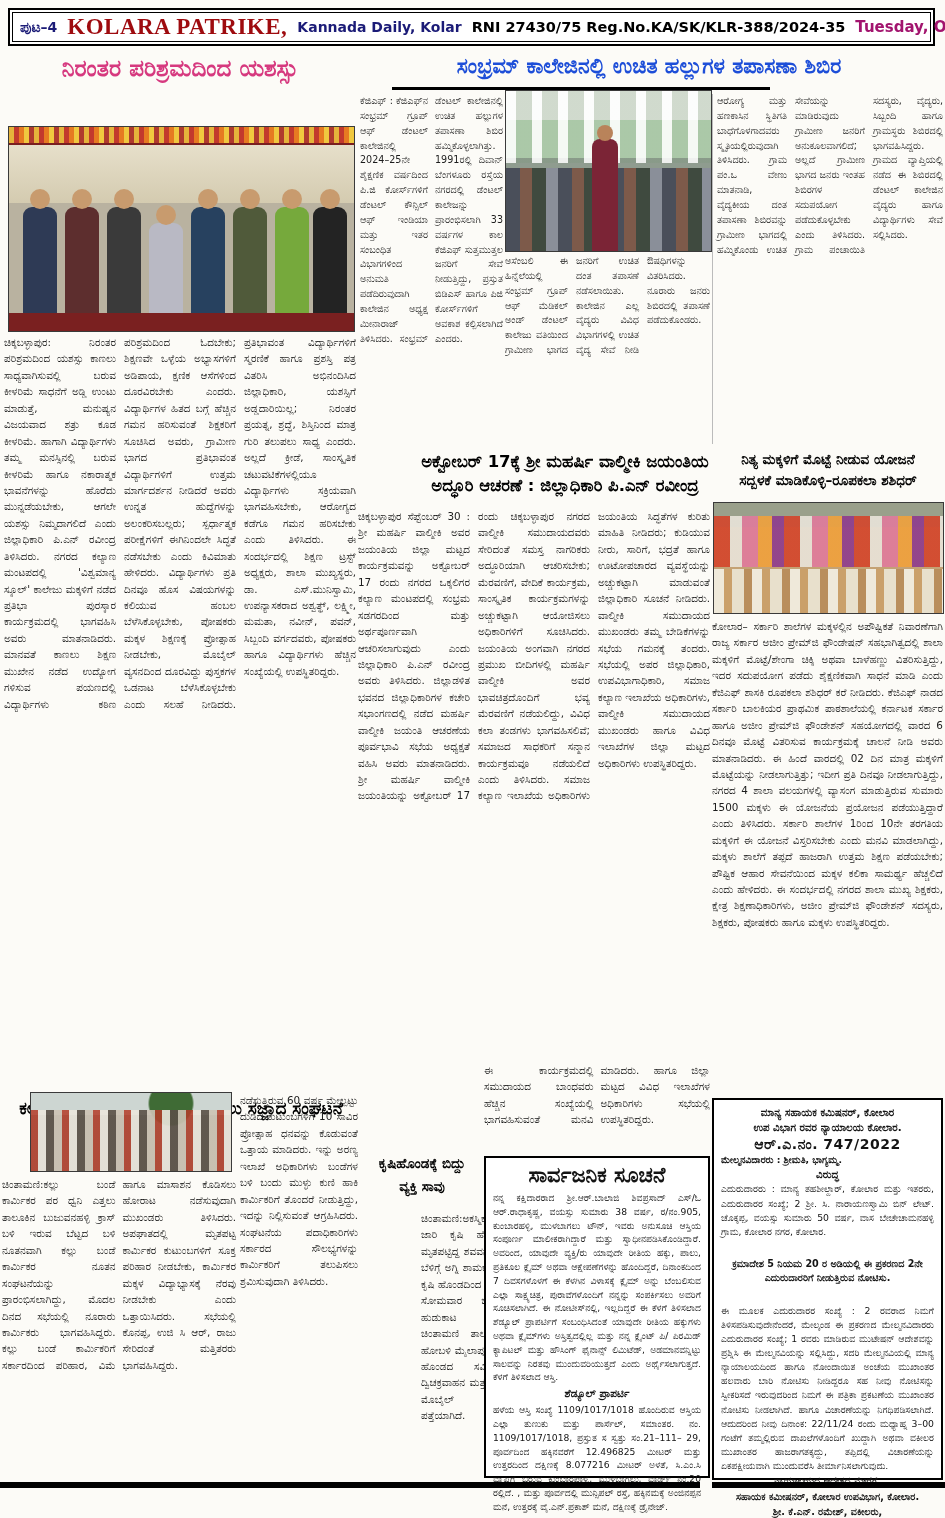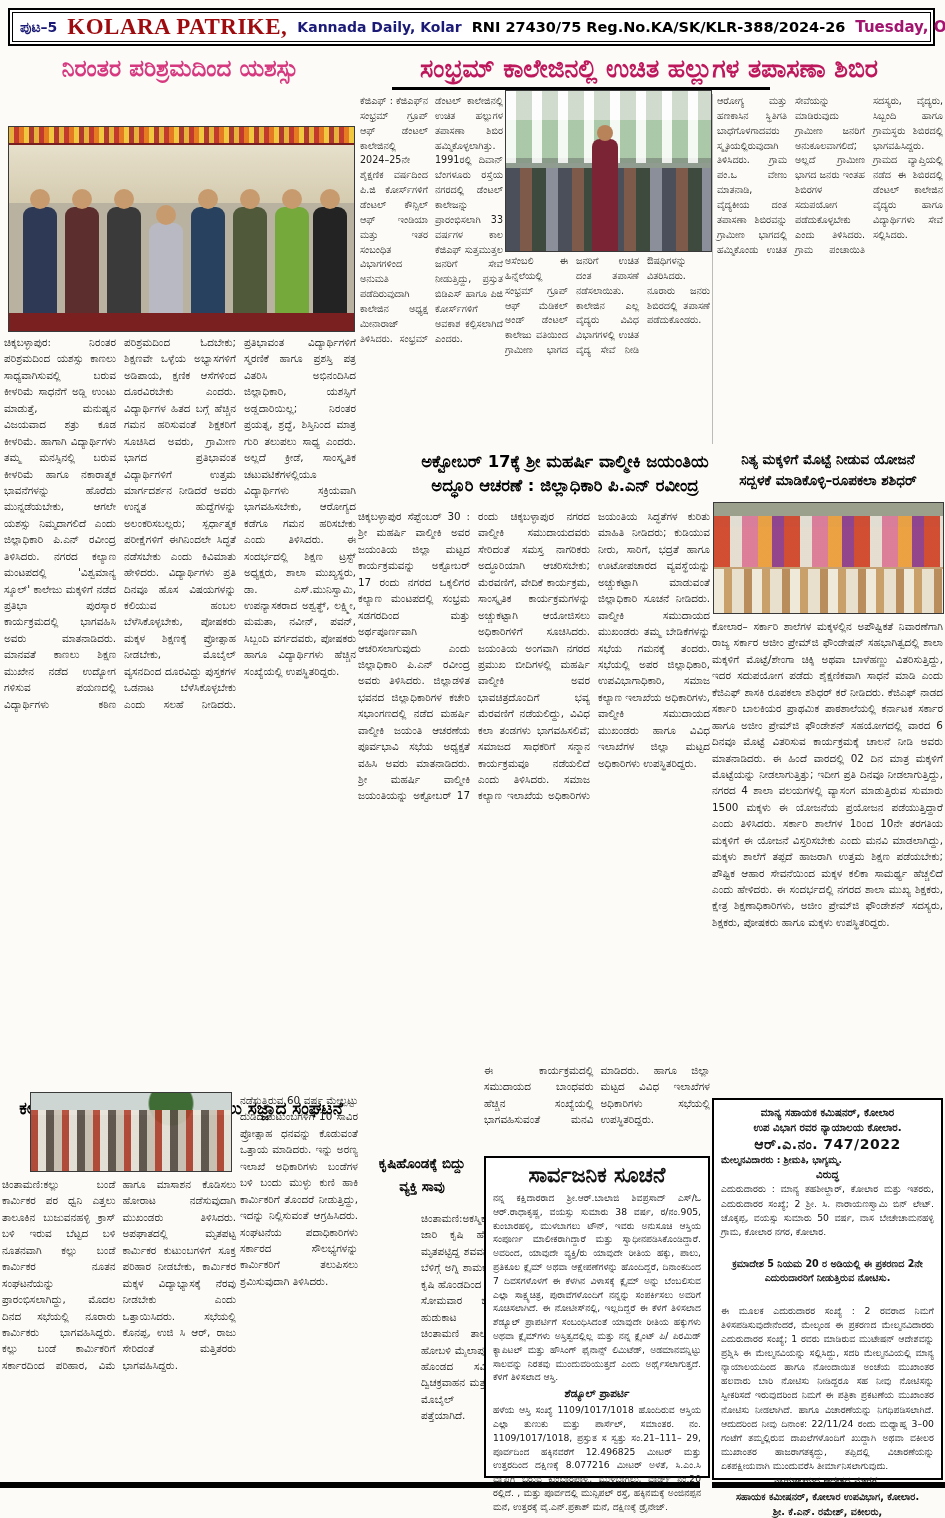--- a/index.html
+++ b/index.html
@@ -15,21 +15,21 @@
     box-shadow:inset 0 0 0 2px #fff,inset 0 0 0 3px #000;
     display:flex;align-items:center;gap:10px;padding:0 10px;box-sizing:border-box;background:#fff;
   }
   .mh-page{color:#1b1b77;font-weight:bold;font-size:14px;white-space:nowrap;}
   .mh-title{color:#9e0b0f;font-family:"Liberation Serif","DejaVu Serif",serif;font-weight:bold;font-size:23px;letter-spacing:.5px;white-space:nowrap;}
   .mh-sub{color:#1b1b77;font-weight:bold;font-size:14px;white-space:nowrap;}
   .mh-rni{color:#000;font-weight:bold;font-size:14.5px;white-space:nowrap;flex:1;text-align:center;}
   .mh-date{color:#a2146e;font-weight:bold;font-size:15px;white-space:nowrap;}
   
   .hl-lead{left:0;top:54px;width:360px;text-align:center;color:#d6397f;font-weight:bold;font-size:23px;line-height:1.3;}
-  .hl-green{left:358px;top:54px;width:582px;text-align:center;color:#be185d;font-weight:bold;font-size:25px;line-height:1.2;}
+  .hl-green{left:358px;top:54px;width:582px;text-align:center;color:#1d4ed8;font-weight:bold;font-size:21px;line-height:1.2;}
   .rule-black{left:392px;top:87px;width:378px;height:3px;background:#000;}
   .hl-valmiki{left:356px;top:450px;width:418px;text-align:center;color:#000;font-weight:bold;font-size:16.5px;line-height:1.45;}
   .hl-egg{left:712px;top:449px;width:232px;text-align:center;color:#000;font-weight:bold;font-size:13.6px;line-height:1.55;}
   .hl-stone{left:0;top:1098px;width:362px;text-align:center;color:#000;font-weight:bold;font-size:17px;}
   .hl-pond{left:362px;top:1152px;width:120px;text-align:center;color:#000;font-weight:bold;font-size:13.5px;line-height:1.7;}
   
   .bt{font-size:10.4px;line-height:1.58;text-align:justify;color:#1c1c1c;
       -webkit-hyphens:auto;hyphens:auto;word-break:break-word;overflow:hidden;}
   .c2{column-count:2;column-gap:7px;}
   .c3{column-count:3;column-gap:8px;}
@@ -79,24 +79,24 @@
   .footbar{position:absolute;top:1482px;height:6px;background:#000;}
   #footer-line{left:0;top:1562px;width:945px;text-align:center;font-size:11px;font-weight:bold;color:#111;white-space:nowrap;}
   #footer-line .em{text-decoration:underline;}
 </style>
 </head>
 <body>
 
 <div id="page">
 
   <div id="masthead" class="abs">
-    <span class="mh-page">ಪುಟ–5</span>
+    <span class="mh-page">ಪುಟ–4</span>
     <span class="mh-title">KOLARA PATRIKE,</span>
     <span class="mh-sub">Kannada Daily, Kolar</span>
-    <span class="mh-rni">RNI 27430/75 Reg.No.KA/SK/KLR-388/2024-26</span>
+    <span class="mh-rni">RNI 27430/75 Reg.No.KA/SK/KLR-388/2024-35</span>
     <span class="mh-date">Tuesday, October 01, 2024</span>
   </div>
 
   <div class="abs hl-lead">
     <span>ನಿರಂತರ ಪರಿಶ್ರಮದಿಂದ ಯಶಸ್ಸು</span><br>
   </div>
 
   <div class="photo" style="left:8px;top:126px;width:345px;height:204px;">
     <div class="banner"></div>
     <div class="garland"></div>

